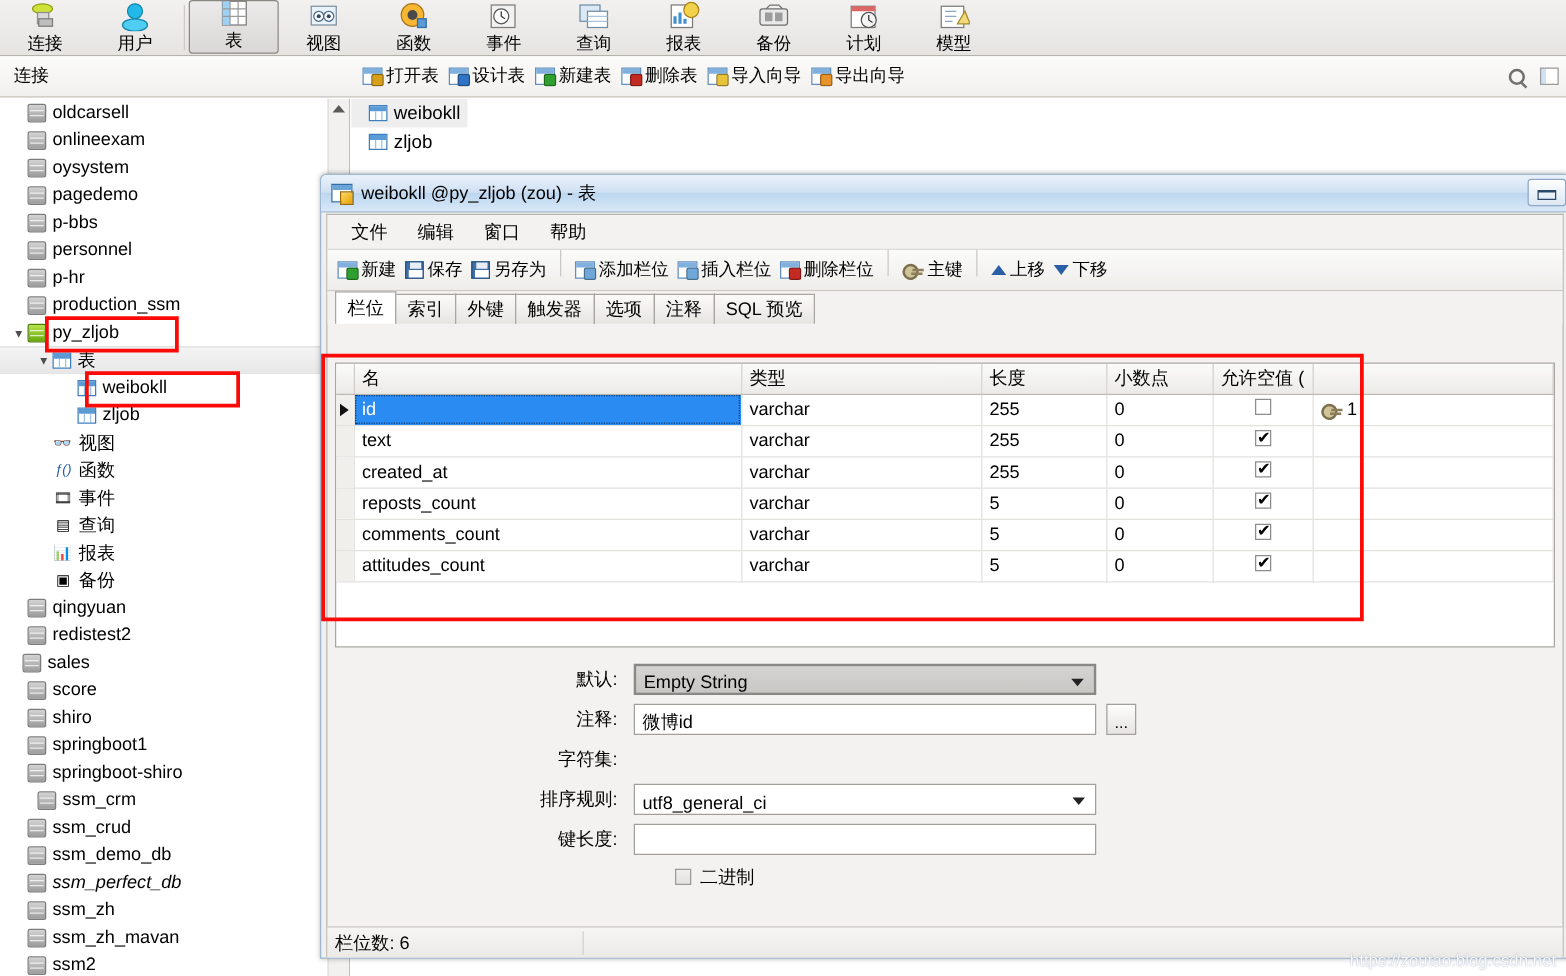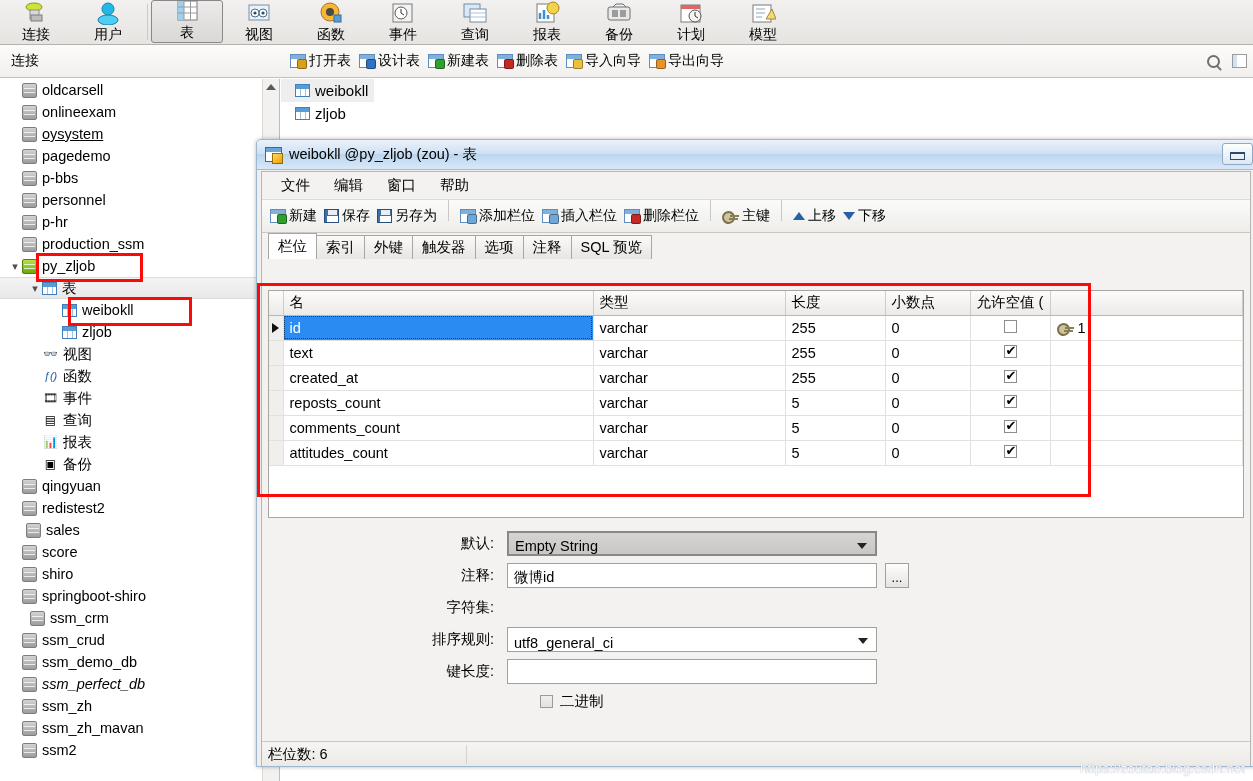--- a/index.html
+++ b/index.html
@@ -368,21 +368,21 @@
         <div class="tnode" style="padding-left: 8px;">
           <span class="tw"></span>
           <span class="db-ico db-gray"></span>
           <span>oldcarsell</span>
         </div>
         <div class="tnode" style="padding-left: 8px;">
           <span class="tw"></span>
           <span class="db-ico db-gray"></span>
           <span>onlineexam</span>
         </div>
-        <div class="tnode" style="padding-left: 8px; text-decoration: underline;">
+        <div class="tnode" style="padding-left: 8px;">
           <span class="tw"></span>
           <span class="db-ico db-gray"></span>
           <span>oysystem</span>
         </div>
         <div class="tnode" style="padding-left: 8px;">
           <span class="tw"></span>
           <span class="db-ico db-gray"></span>
           <span>pagedemo</span>
         </div>
         <div class="tnode" style="padding-left: 8px;">
@@ -458,34 +458,39 @@
         <div class="tnode" style="padding-left: 8px;">
           <span class="tw"></span>
           <span class="db-ico db-gray"></span>
           <span>qingyuan</span>
         </div>
         <div class="tnode" style="padding-left: 8px;">
           <span class="tw"></span>
           <span class="db-ico db-gray"></span>
           <span>redistest2</span>
         </div>
-        <div class="tnode" style="padding-left: 12px;">
+        <div class="tnode" style="padding-left: 4px;">
           <span class="tw"></span>
           <span class="db-ico db-gray"></span>
           <span>sales</span>
         </div>
         <div class="tnode" style="padding-left: 8px;">
           <span class="tw"></span>
           <span class="db-ico db-gray"></span>
           <span>score</span>
         </div>
         <div class="tnode" style="padding-left: 8px;">
           <span class="tw"></span>
           <span class="db-ico db-gray"></span>
           <span>shiro</span>
+        </div>
+        <div class="tnode" style="padding-left: 8px;">
+          <span class="tw"></span>
+          <span class="db-ico db-gray"></span>
+          <span>springboot1</span>
         </div>
         <div class="tnode" style="padding-left: 8px;">
           <span class="tw"></span>
           <span class="db-ico db-gray"></span>
           <span>springboot-shiro</span>
         </div>
         <div class="tnode" style="padding-left: 16px;">
           <span class="tw"></span>
           <span class="db-ico db-gray"></span>
           <span>ssm_crm</span>

